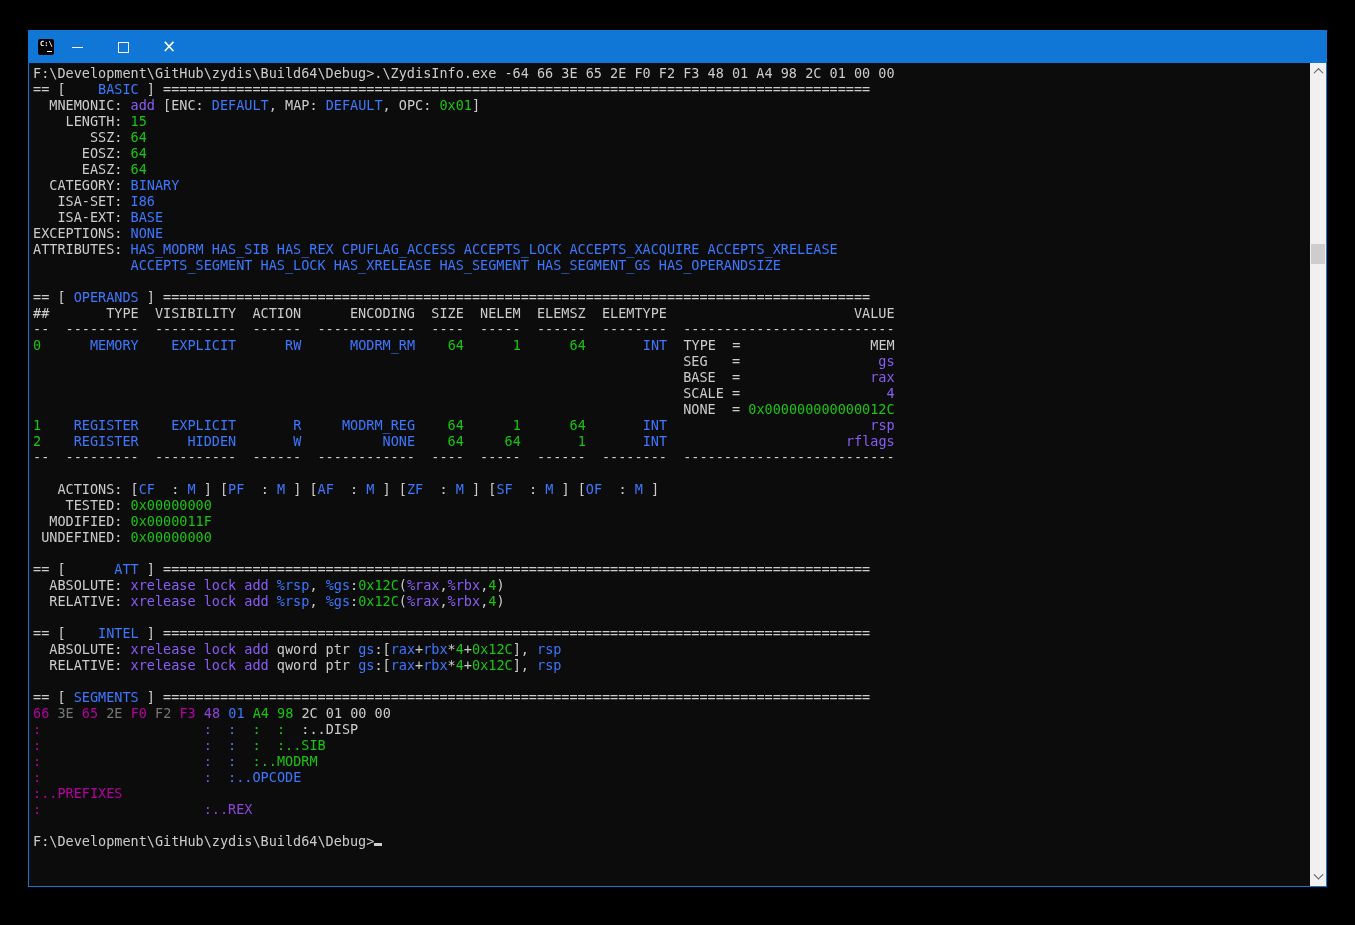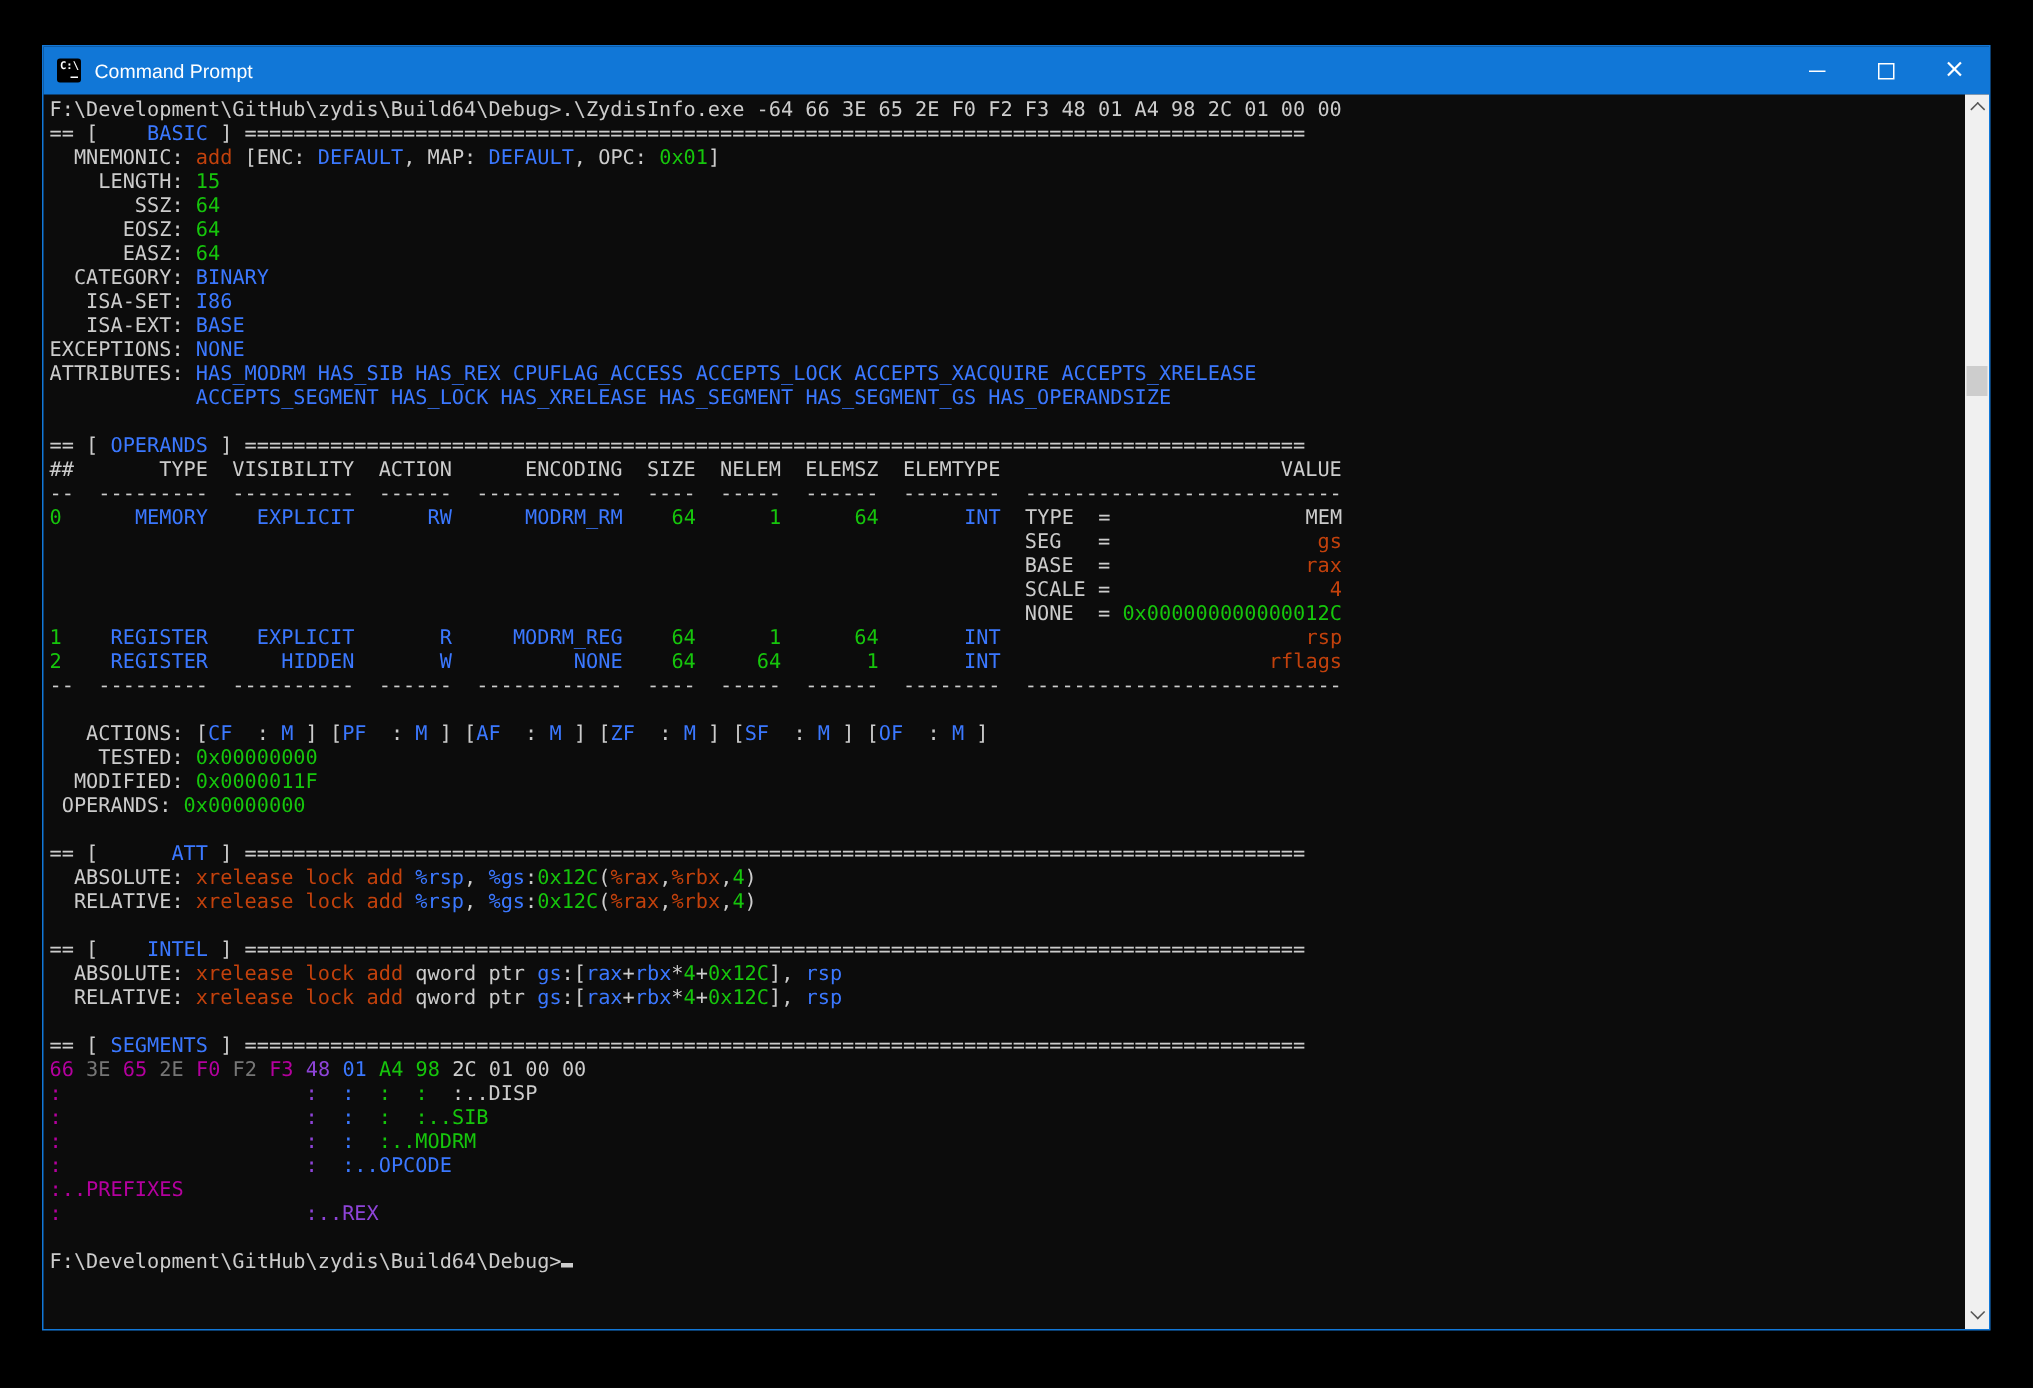--- a/index.html
+++ b/index.html
@@ -12,21 +12,21 @@
   .win-btns{display:flex;height:32px;flex:0 0 auto;}
   .win-btn{width:46px;height:32px;display:flex;align-items:center;justify-content:center;cursor:default;}
   .glyph-min{width:11px;height:1px;background:#fff;}
   .glyph-max{width:9px;height:9px;border:1px solid #fff;}
   .glyph-close{color:#fff;font:17px "DejaVu Sans",sans-serif;line-height:17px;margin-top:-2px;}
   .console{position:absolute;left:0;top:32px;right:16px;bottom:0;overflow:hidden;padding:2px 0 0 4px;}
   .line{height:16px;line-height:16px;white-space:pre;font-family:"DejaVu Sans Mono","Liberation Mono",monospace;font-size:13.5px;}
   .c-g{color:#CCCCCC}
   .c-b{color:#3B78FF}
   .c-n{color:#16C60C}
-  .c-r{color:#c2410c}
+  .c-r{color:#8b5cf6}
   .c-m{color:#B4009E}
   .c-d{color:#767676}
   .c-p{color:#8E44D8}
   .cursor{display:inline-block;width:8px;height:3px;background:#CCCCCC;vertical-align:baseline;}
   .scrollbar{position:absolute;top:32px;right:0;bottom:0;width:16px;background:#F0F0F0;}
   .sb-btn{position:absolute;left:0;width:16px;height:17px;display:flex;align-items:center;justify-content:center;}
   .sb-up{top:0}
   .sb-down{bottom:0}
   .chev{width:6px;height:6px;border-left:1.5px solid #555;border-top:1.5px solid #555;}
   .chev-up{transform:rotate(45deg) translate(1px,1px);}
@@ -35,21 +35,20 @@
 </style>
 </head>
 <body>
 
 <div class="window">
   <div class="titlebar">
     <div class="cmd-icon">
       <span class="cbar">C:\</span>
       <span class="cul"></span>
     </div>
-    <div class="title-text">Command Prompt</div>
     <div class="win-btns">
       <div class="win-btn">
           <span class="glyph-min"></span>
         </div>
       <div class="win-btn">
           <span class="glyph-max"></span>
         </div>
       <div class="win-btn">
           <span class="glyph-close">×</span>
         </div>
@@ -79,21 +78,21 @@
       <div class="line"><span class="c-g">                                                                                </span><span class="c-g">BASE  =</span><span class="c-g">                </span><span class="c-r">rax</span></div>
       <div class="line"><span class="c-g">                                                                                </span><span class="c-g">SCALE =</span><span class="c-g">                  </span><span class="c-r">4</span></div>
       <div class="line"><span class="c-g">                                                                                </span><span class="c-g">NONE  = </span><span class="c-n">0x000000000000012C</span></div>
       <div class="line"><span class="c-n">1</span><span class="c-g">    </span><span class="c-b">REGISTER</span><span class="c-g">    </span><span class="c-b">EXPLICIT</span><span class="c-g">       </span><span class="c-b">R</span><span class="c-g">     </span><span class="c-b">MODRM_REG</span><span class="c-g">    </span><span class="c-n">64</span><span class="c-g">      </span><span class="c-n">1</span><span class="c-g">      </span><span class="c-n">64</span><span class="c-g">       </span><span class="c-b">INT</span><span class="c-g">                         </span><span class="c-r">rsp</span></div>
       <div class="line"><span class="c-n">2</span><span class="c-g">    </span><span class="c-b">REGISTER</span><span class="c-g">      </span><span class="c-b">HIDDEN</span><span class="c-g">       </span><span class="c-b">W</span><span class="c-g">          </span><span class="c-b">NONE</span><span class="c-g">    </span><span class="c-n">64</span><span class="c-g">     </span><span class="c-n">64</span><span class="c-g">       </span><span class="c-n">1</span><span class="c-g">       </span><span class="c-b">INT</span><span class="c-g">                      </span><span class="c-r">rflags</span></div>
       <div class="line"><span class="c-g">--  ---------  ----------  ------  ------------  ----  -----  ------  --------  --------------------------</span></div>
       <div class="line"></div>
       <div class="line"><span class="c-g">   ACTIONS: [</span><span class="c-b">CF</span><span class="c-g">  : </span><span class="c-b">M</span><span class="c-g"> ] [</span><span class="c-b">PF</span><span class="c-g">  : </span><span class="c-b">M</span><span class="c-g"> ] [</span><span class="c-b">AF</span><span class="c-g">  : </span><span class="c-b">M</span><span class="c-g"> ] [</span><span class="c-b">ZF</span><span class="c-g">  : </span><span class="c-b">M</span><span class="c-g"> ] [</span><span class="c-b">SF</span><span class="c-g">  : </span><span class="c-b">M</span><span class="c-g"> ] [</span><span class="c-b">OF</span><span class="c-g">  : </span><span class="c-b">M</span><span class="c-g"> ]</span></div>
       <div class="line"><span class="c-g">    TESTED: </span><span class="c-n">0x00000000</span></div>
       <div class="line"><span class="c-g">  MODIFIED: </span><span class="c-n">0x0000011F</span></div>
-      <div class="line"><span class="c-g"> OPERANDS: </span><span class="c-n">0x00000000</span></div>
+      <div class="line"><span class="c-g"> UNDEFINED: </span><span class="c-n">0x00000000</span></div>
       <div class="line"></div>
       <div class="line"><span class="c-g">== [</span><span class="c-b">      ATT</span><span class="c-g"> ] </span><span class="c-g">=======================================================================================</span></div>
       <div class="line"><span class="c-g">  ABSOLUTE: </span><span class="c-r">xrelease lock add </span><span class="c-b">%rsp</span><span class="c-g">, </span><span class="c-b">%gs</span><span class="c-g">:</span><span class="c-n">0x12C</span><span class="c-g">(</span><span class="c-r">%rax</span><span class="c-g">,</span><span class="c-r">%rbx</span><span class="c-g">,</span><span class="c-n">4</span><span class="c-g">)</span></div>
       <div class="line"><span class="c-g">  RELATIVE: </span><span class="c-r">xrelease lock add </span><span class="c-b">%rsp</span><span class="c-g">, </span><span class="c-b">%gs</span><span class="c-g">:</span><span class="c-n">0x12C</span><span class="c-g">(</span><span class="c-r">%rax</span><span class="c-g">,</span><span class="c-r">%rbx</span><span class="c-g">,</span><span class="c-n">4</span><span class="c-g">)</span></div>
       <div class="line"></div>
       <div class="line"><span class="c-g">== [</span><span class="c-b">    INTEL</span><span class="c-g"> ] </span><span class="c-g">=======================================================================================</span></div>
       <div class="line"><span class="c-g">  ABSOLUTE: </span><span class="c-r">xrelease lock add</span><span class="c-g"> qword ptr </span><span class="c-b">gs</span><span class="c-g">:[</span><span class="c-b">rax</span><span class="c-g">+</span><span class="c-b">rbx</span><span class="c-g">*</span><span class="c-n">4</span><span class="c-g">+</span><span class="c-n">0x12C</span><span class="c-g">], </span><span class="c-b">rsp</span></div>
       <div class="line"><span class="c-g">  RELATIVE: </span><span class="c-r">xrelease lock add</span><span class="c-g"> qword ptr </span><span class="c-b">gs</span><span class="c-g">:[</span><span class="c-b">rax</span><span class="c-g">+</span><span class="c-b">rbx</span><span class="c-g">*</span><span class="c-n">4</span><span class="c-g">+</span><span class="c-n">0x12C</span><span class="c-g">], </span><span class="c-b">rsp</span></div>
       <div class="line"></div>
       <div class="line"><span class="c-g">== [</span><span class="c-b"> SEGMENTS</span><span class="c-g"> ] </span><span class="c-g">=======================================================================================</span></div>

